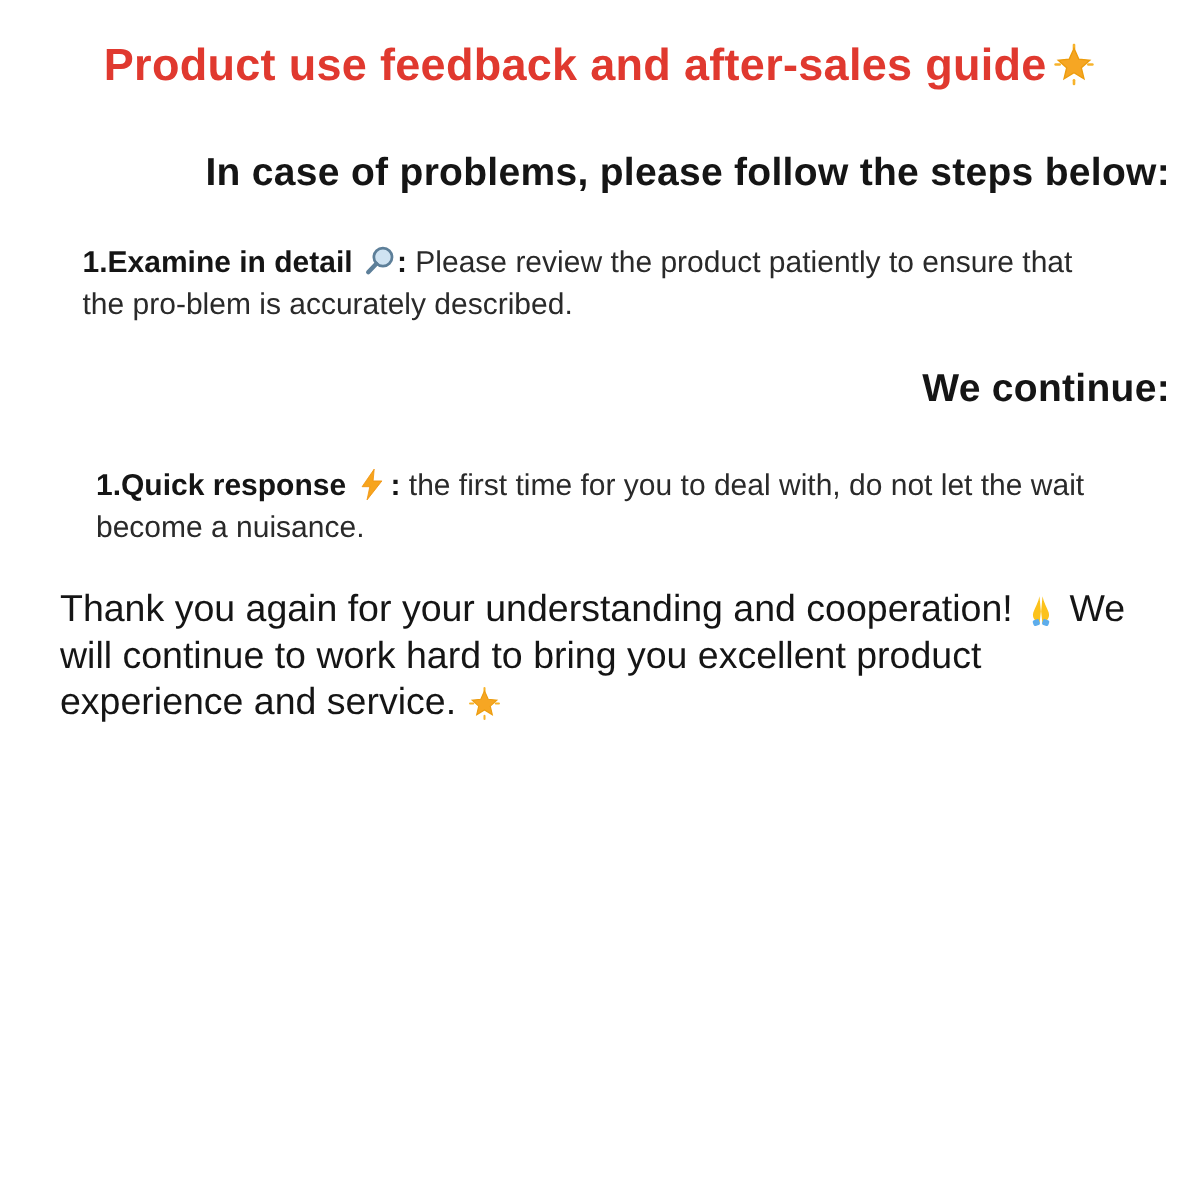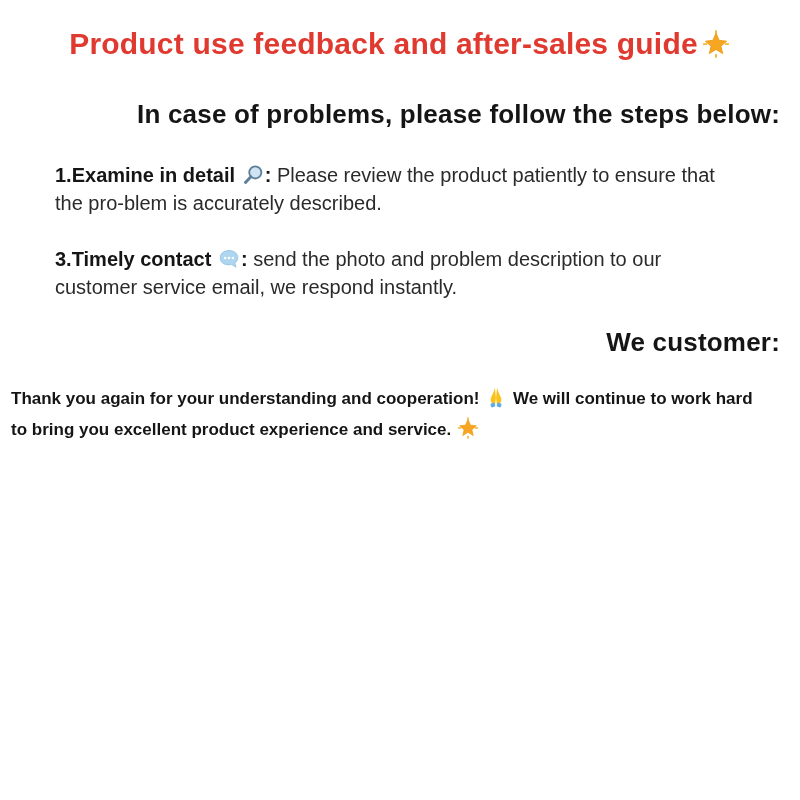--- a/index.html
+++ b/index.html
@@ -39,25 +39,25 @@
     color: #2a2a2a;
   }
   .item.first { margin-top: 31px; }
   .promise-list .item { margin-left: 64px; margin-right: 60px; }
   .promise-list .item.first { margin-top: 36px; }
 
   .lead { font-weight: bold; color: #151515; }
   .colon { font-weight: bold; color: #151515; }
 
   .footer {
-    font-size: 17px;
-    font-weight: bold;
+    font-size: 25px;
+    font-weight: normal;
     line-height: 31px;
     color: #151515;
-    margin: 25px 42px 0 11px;
+    margin: 25px 42px 0 40px;
   }
 
   .emoji {
     display: inline-block;
     width: 22px; height: 22px;
     vertical-align: -4px;
     margin: 0 1px;
   }
   .emoji svg { width: 100%; height: 100%; display: block; }
   .title .emoji { width: 28px; height: 28px; vertical-align: -4px; margin-left: 4px; }
@@ -85,35 +85,32 @@
     <p class="item first">
       <span class="lead">1.Examine in detail</span>
       <span class="emoji"><svg viewBox="0 0 24 24">
         <circle cx="14.5" cy="9.2" r="6.6" fill="#cfe3f2" stroke="#5d7f99" stroke-width="2"></circle>
         <line x1="9.7" y1="14" x2="3.8" y2="20.2" stroke="#5d7f99" stroke-width="3.2" stroke-linecap="round"></line>
           </svg></span><span class="colon">:</span>
       <span class="body-text">Please review the product patiently to ensure that the pro-blem is accurately described.</span>
     </p>
 
 
-    <p class="item">
-      <span class="lead">3.Timely contact</span>
-      <span class="emoji"><svg viewBox="0 0 24 24">
-        <path d="M12 2.8 C6 2.8 2.4 6.4 2.4 10.8 C2.4 15.2 6 18.4 12 18.4 C13 18.4 14 18.3 14.9 18.1 L19.6 21 L18.4 16.3 C20.4 14.9 21.6 13 21.6 10.8 C21.6 6.4 18 2.8 12 2.8 Z" fill="#aed6f1" stroke="#8cbcdd" stroke-width="0.8"></path>
-        <circle cx="7.8" cy="10.8" r="1.35" fill="#ffffff"></circle>
-        <circle cx="12" cy="10.8" r="1.35" fill="#ffffff"></circle>
-        <circle cx="16.2" cy="10.8" r="1.35" fill="#ffffff"></circle>
-          </svg></span><span class="colon">:</span>
-      <span class="body-text">send the photo and problem description to our customer service email, we respond instantly.</span>
-    </p>
   </div>
 
-  <div class="heading promise">We customer:</div>
+  <div class="heading promise">We continue:</div>
 
   <div class="promise-list">
+    <p class="item first">
+      <span class="lead">1.Quick response</span>
+      <span class="emoji"><svg viewBox="0 0 24 24">
+        <path d="M13.6 0.8 L4.8 13.6 L10.4 13.6 L8.4 23.2 L19.2 9.4 L12.8 9.4 Z" fill="#f7a41d" stroke="#ef9310" stroke-width="0.6"></path>
+          </svg></span><span class="colon">:</span>
+      <span class="body-text">the first time for you to deal with, do not let the wait become a nuisance.</span>
+    </p>
 
   </div>
 
   <p class="footer">
     <span>Thank you again for your understanding and cooperation!</span>
     <span class="emoji"><svg viewBox="0 0 24 24">
       <path d="M10.9 1.6 C10.2 5.8 7.6 9.8 6.4 13.4 C5.7 15.5 6.3 17.9 8.1 19.4 L10.9 21.8 L11.9 12.8 Z" fill="#fcc21b"></path>
       <path d="M13.1 1.6 C13.8 5.8 16.4 9.8 17.6 13.4 C18.3 15.5 17.7 17.9 15.9 19.4 L13.1 21.8 L12.1 12.8 Z" fill="#fcc21b"></path>
       <rect x="6.2" y="18.6" width="4.8" height="4.4" rx="1.3" fill="#5dadec" transform="rotate(-18 8.6 20.8)"></rect>
       <rect x="13" y="18.6" width="4.8" height="4.4" rx="1.3" fill="#5dadec" transform="rotate(18 15.4 20.8)"></rect>

